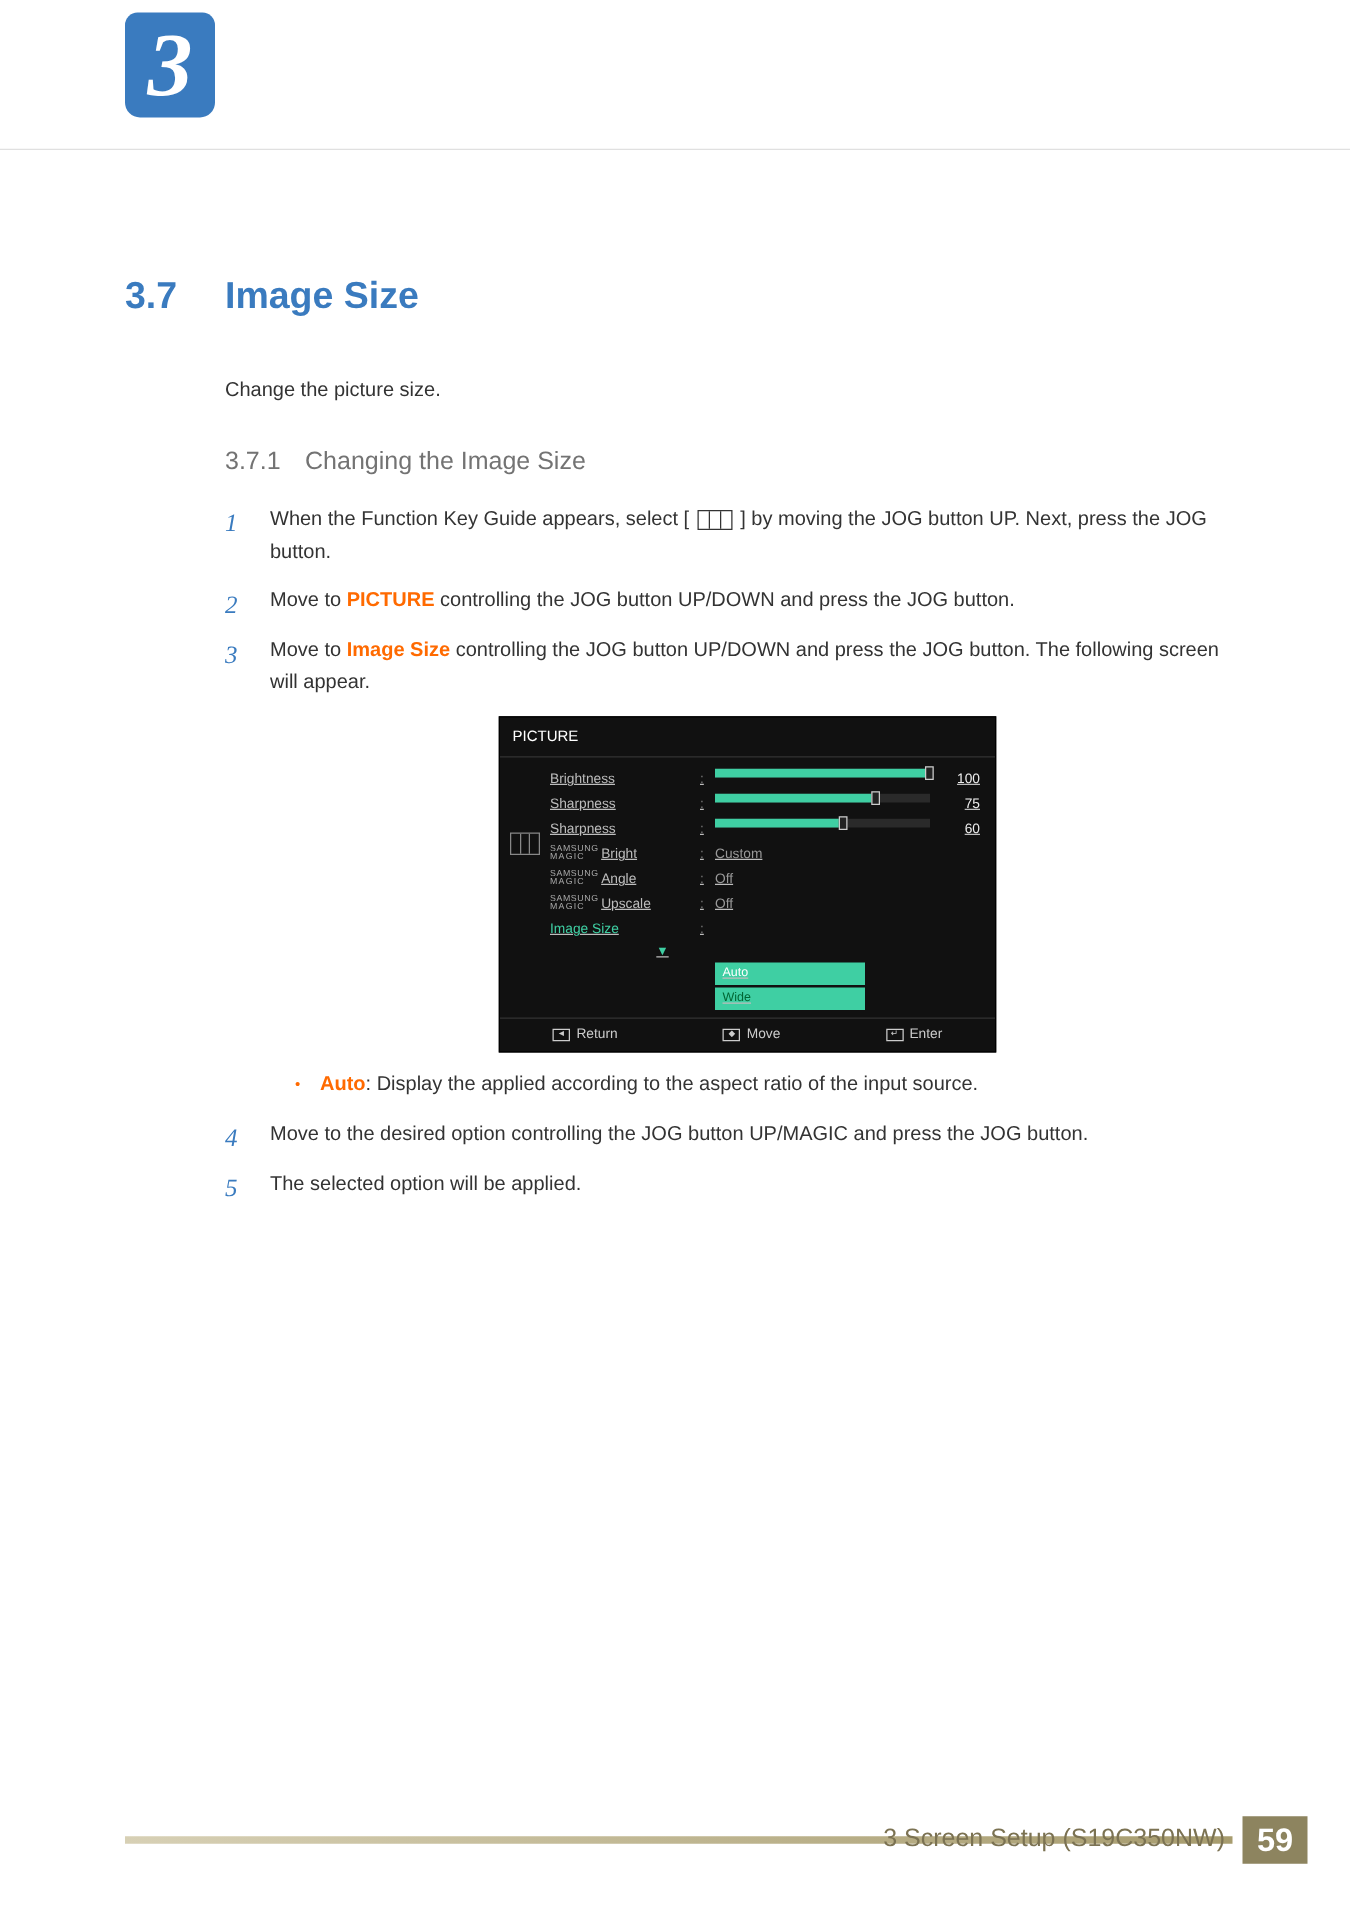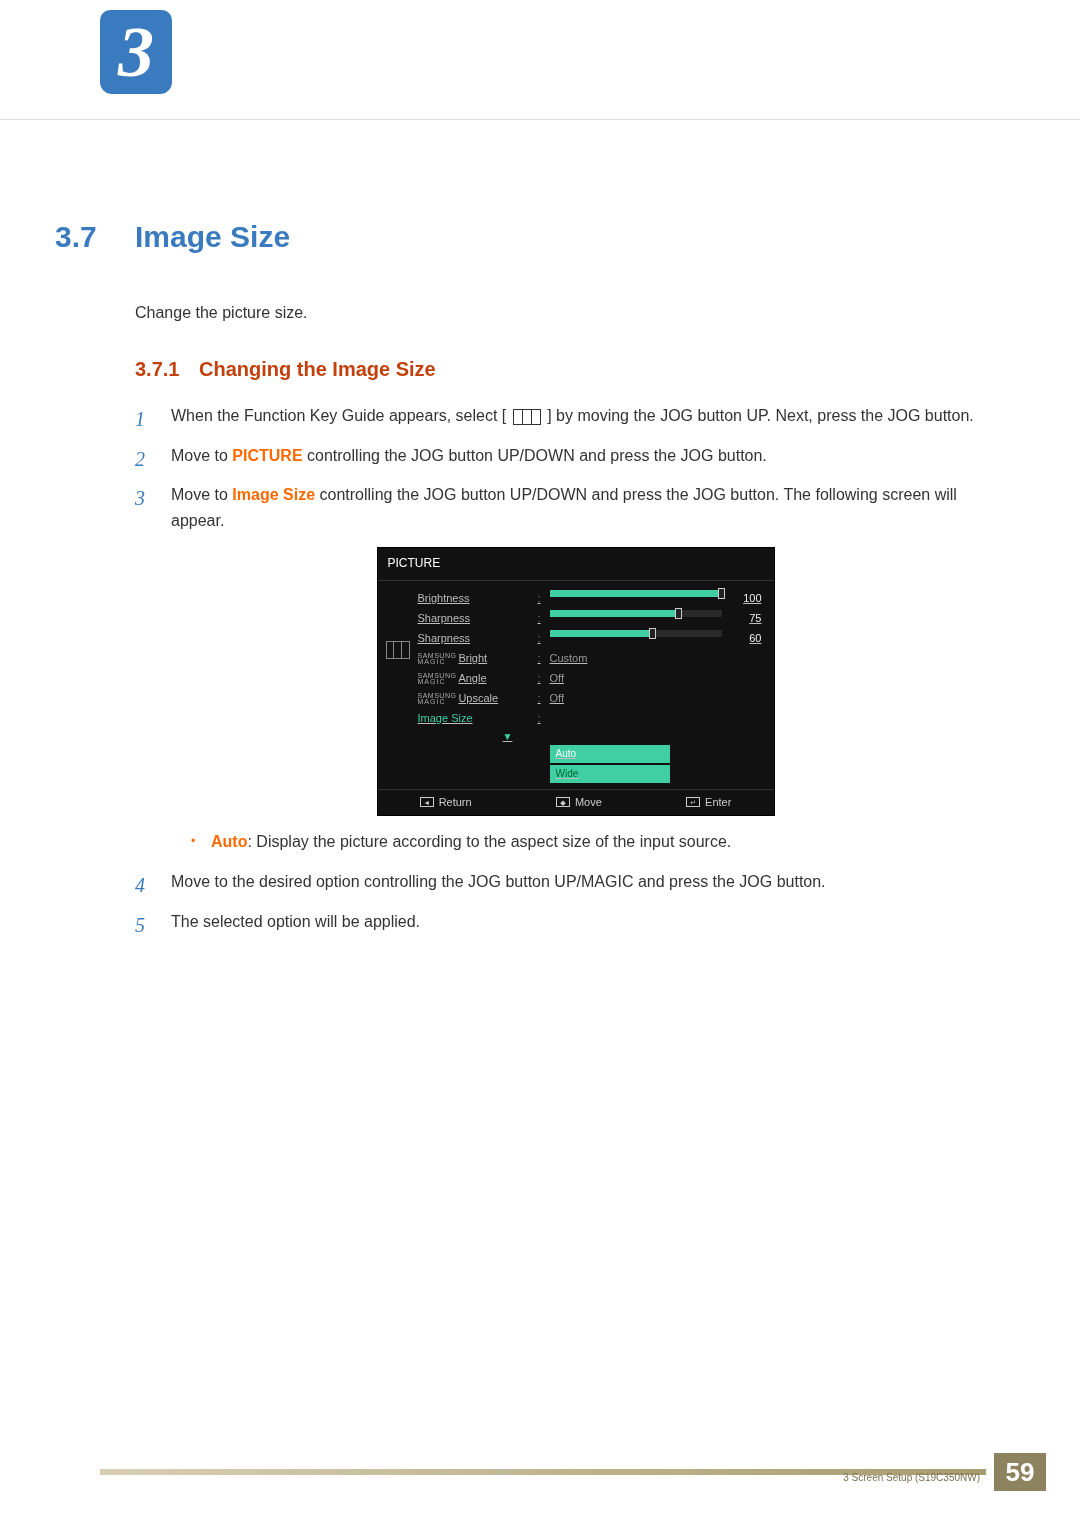--- a/index.html
+++ b/index.html
@@ -30,39 +30,39 @@
     line-height: 1;
   }
   .chapter-title {
     position: absolute;
     left: 195px; top: 40px;
     font-size: 34px;
     color: #3a7bbf;
   }
   
   .section {
-    margin: 100px 100px 0 55px;
+    margin: 100px 100px 0 100px;
   }
   .sec-head {
     display: flex; align-items: baseline;
     margin-bottom: 50px;
   }
   .sec-num {
     font-size: 30px; color: #3a7bbf; font-weight: bold;
     width: 80px;
   }
   .sec-title {
     font-size: 30px; color: #3a7bbf; font-weight: bold;
   }
   .intro {
     margin-left: 80px; font-size: 16px; margin-bottom: 36px;
   }
   .subsec-head {
     margin-left: 80px;
-    font-size: 20px; color: #c2410c; font-weight: bold;
+    font-size: 20px; color: #737373; font-weight: normal;
     margin-bottom: 22px;
   }
   .subsec-num { margin-right: 14px; }
   ol.steps { list-style: none; margin-left: 80px; }
   ol.steps > li {
     position: relative;
     padding-left: 36px;
     margin-bottom: 14px;
     font-size: 16px;
     line-height: 1.6;
@@ -135,21 +135,21 @@
   .page-footer {
     position: absolute; bottom: 36px; left: 100px; right: 34px;
     height: 38px;
   }
   .footer-bar {
     position:absolute; left:0; right: 60px; top: 16px; height: 6px;
     background: linear-gradient(to right, #d7d0b5, #a79c6e);
   }
   .footer-text {
     position:absolute; right: 66px; bottom: 8px;
-    font-size: 10px; color: #7b7252;
+    font-size: 20px; color: #7b7252;
   }
   .footer-page {
     position:absolute; right:0; top:0; width:52px; height:38px;
     background:#8d845f; color:#fff; font-size:26px; font-weight:bold;
     display:flex; align-items:center; justify-content:center;
   }
 </style>
 </head>
 <body>
 
@@ -278,21 +278,21 @@
             <div class="osd-foot-item">
               <span class="osd-foot-icon">↵</span>
               <span>Enter</span>
             </div>
           </div>
         </div>
       </div>
 
       <ul class="opts">
         <li>
-          <span class="kw-orange">Auto</span><span>: Display the picture according to the aspect size of the input source.</span>
+          <span class="kw-orange">Auto</span><span>: Display the applied according to the aspect ratio of the input source.</span>
         </li>
       </ul>
     </li>
     <li>
       <span class="step-no">4</span>
       <span>Move to the desired option controlling the JOG button UP/MAGIC and press the JOG button.</span>
     </li>
     <li>
       <span class="step-no">5</span>
       <span>The selected option will be applied.</span>

